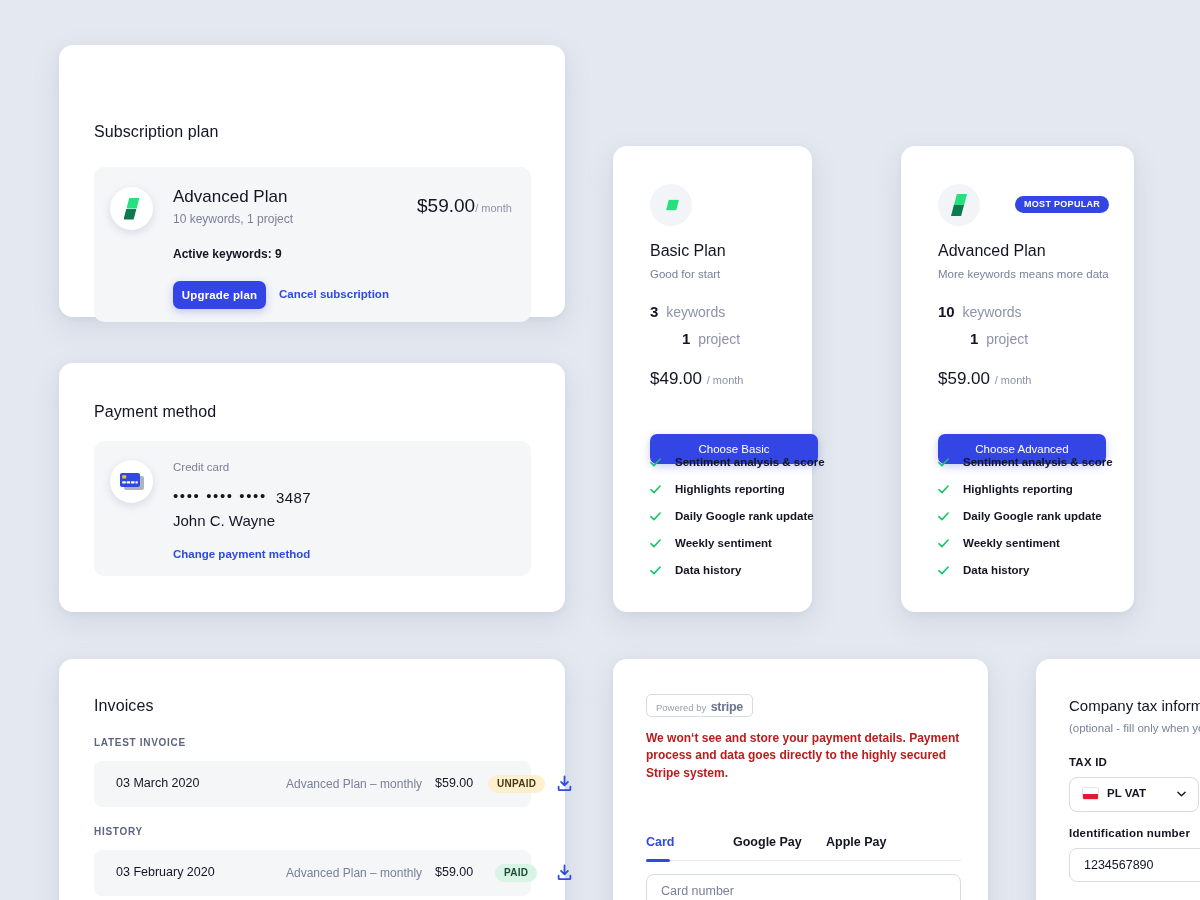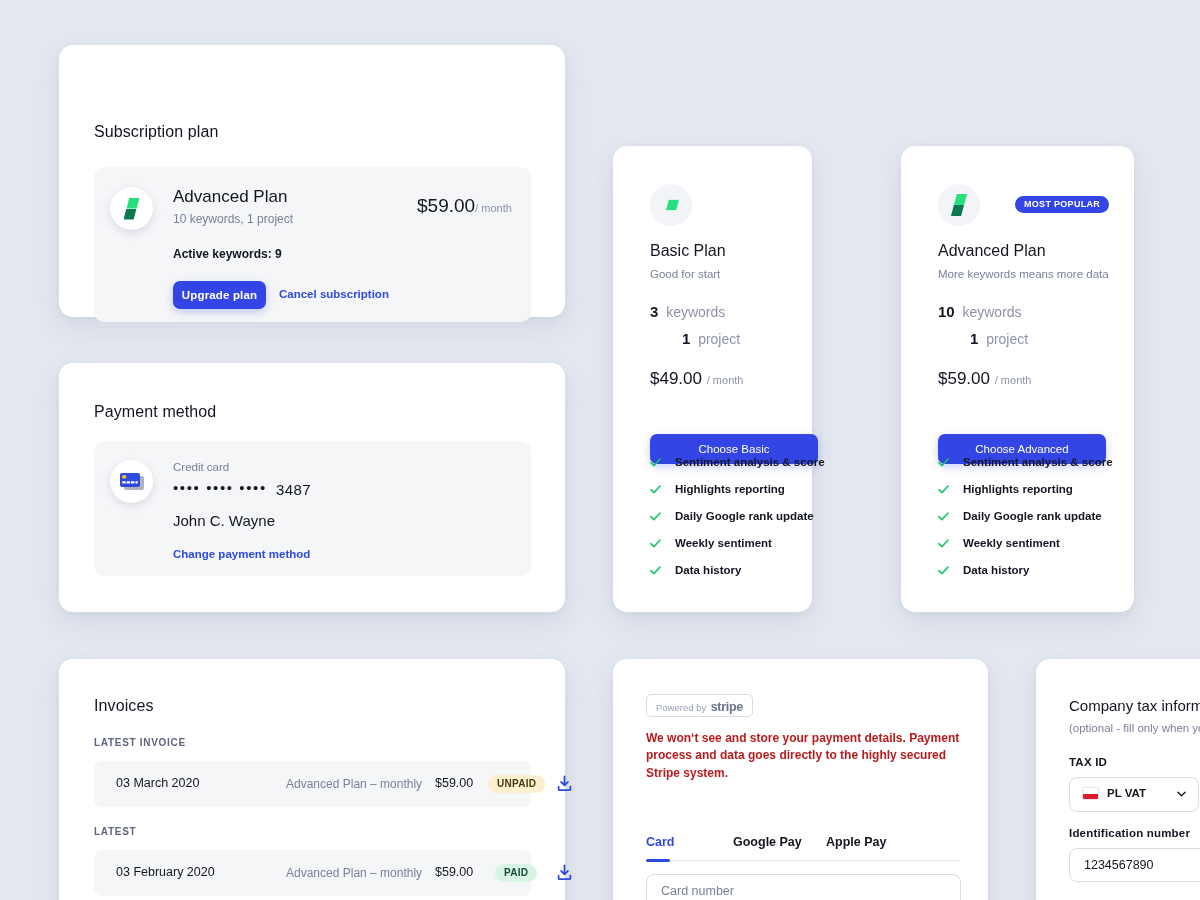--- a/index.html
+++ b/index.html
@@ -140,20 +140,21 @@
     position: absolute;
     left: 50%; top: 50%;
     transform: translate(-50%,-50%);
   }
   .cc-label {
     position: absolute; font-size: 11.5px; color: #7a8199;
   }
   .cc-number {
     position: absolute; font-size: 15px; color: #131523; letter-spacing: .4px;
     white-space: nowrap;
+    margin-top: 8px;
   }
   .cc-number .dots { letter-spacing: 1.6px; font-size: 15px; position: relative; top: -2px; }
   .cc-name {
     position: absolute; font-size: 15px; color: #131523;
   }
 
   
   .pricing-card {
     position: absolute;
     background: #ffffff;
@@ -516,21 +517,21 @@
       <span class="inv-date">03 March 2020</span>
       <span class="inv-desc">Advanced Plan – monthly</span>
       <span class="inv-amt">$59.00</span>
       <span class="inv-badge unpaid">UNPAID</span>
       <svg class="inv-dl" viewBox="0 0 20 20">
         <path d="M10 2.5 V11.5 M6.4 8.4 L10 12 L13.6 8.4" stroke="#2f4ae0" stroke-width="1.9" fill="none" stroke-linecap="round" stroke-linejoin="round"></path>
         <path d="M3.8 13.4 V16 a1 1 0 0 0 1 1 H15.2 a1 1 0 0 0 1 -1 V13.4" stroke="#2f4ae0" stroke-width="1.9" fill="none" stroke-linecap="round" stroke-linejoin="round"></path>
       </svg>
     </div>
 
-    <div class="section-label" style="top:167px;">LATEST</div>
+    <div class="section-label" style="top:167px;">HISTORY</div>
 
     <div class="invoice-row" style="top:191px;">
       <span class="inv-date">03 February 2020</span>
       <span class="inv-desc">Advanced Plan – monthly</span>
       <span class="inv-amt">$59.00</span>
       <span class="inv-badge paid">PAID</span>
       <svg class="inv-dl" viewBox="0 0 20 20">
         <path d="M10 2.5 V11.5 M6.4 8.4 L10 12 L13.6 8.4" stroke="#2f4ae0" stroke-width="1.9" fill="none" stroke-linecap="round" stroke-linejoin="round"></path>
         <path d="M3.8 13.4 V16 a1 1 0 0 0 1 1 H15.2 a1 1 0 0 0 1 -1 V13.4" stroke="#2f4ae0" stroke-width="1.9" fill="none" stroke-linecap="round" stroke-linejoin="round"></path>
       </svg>

